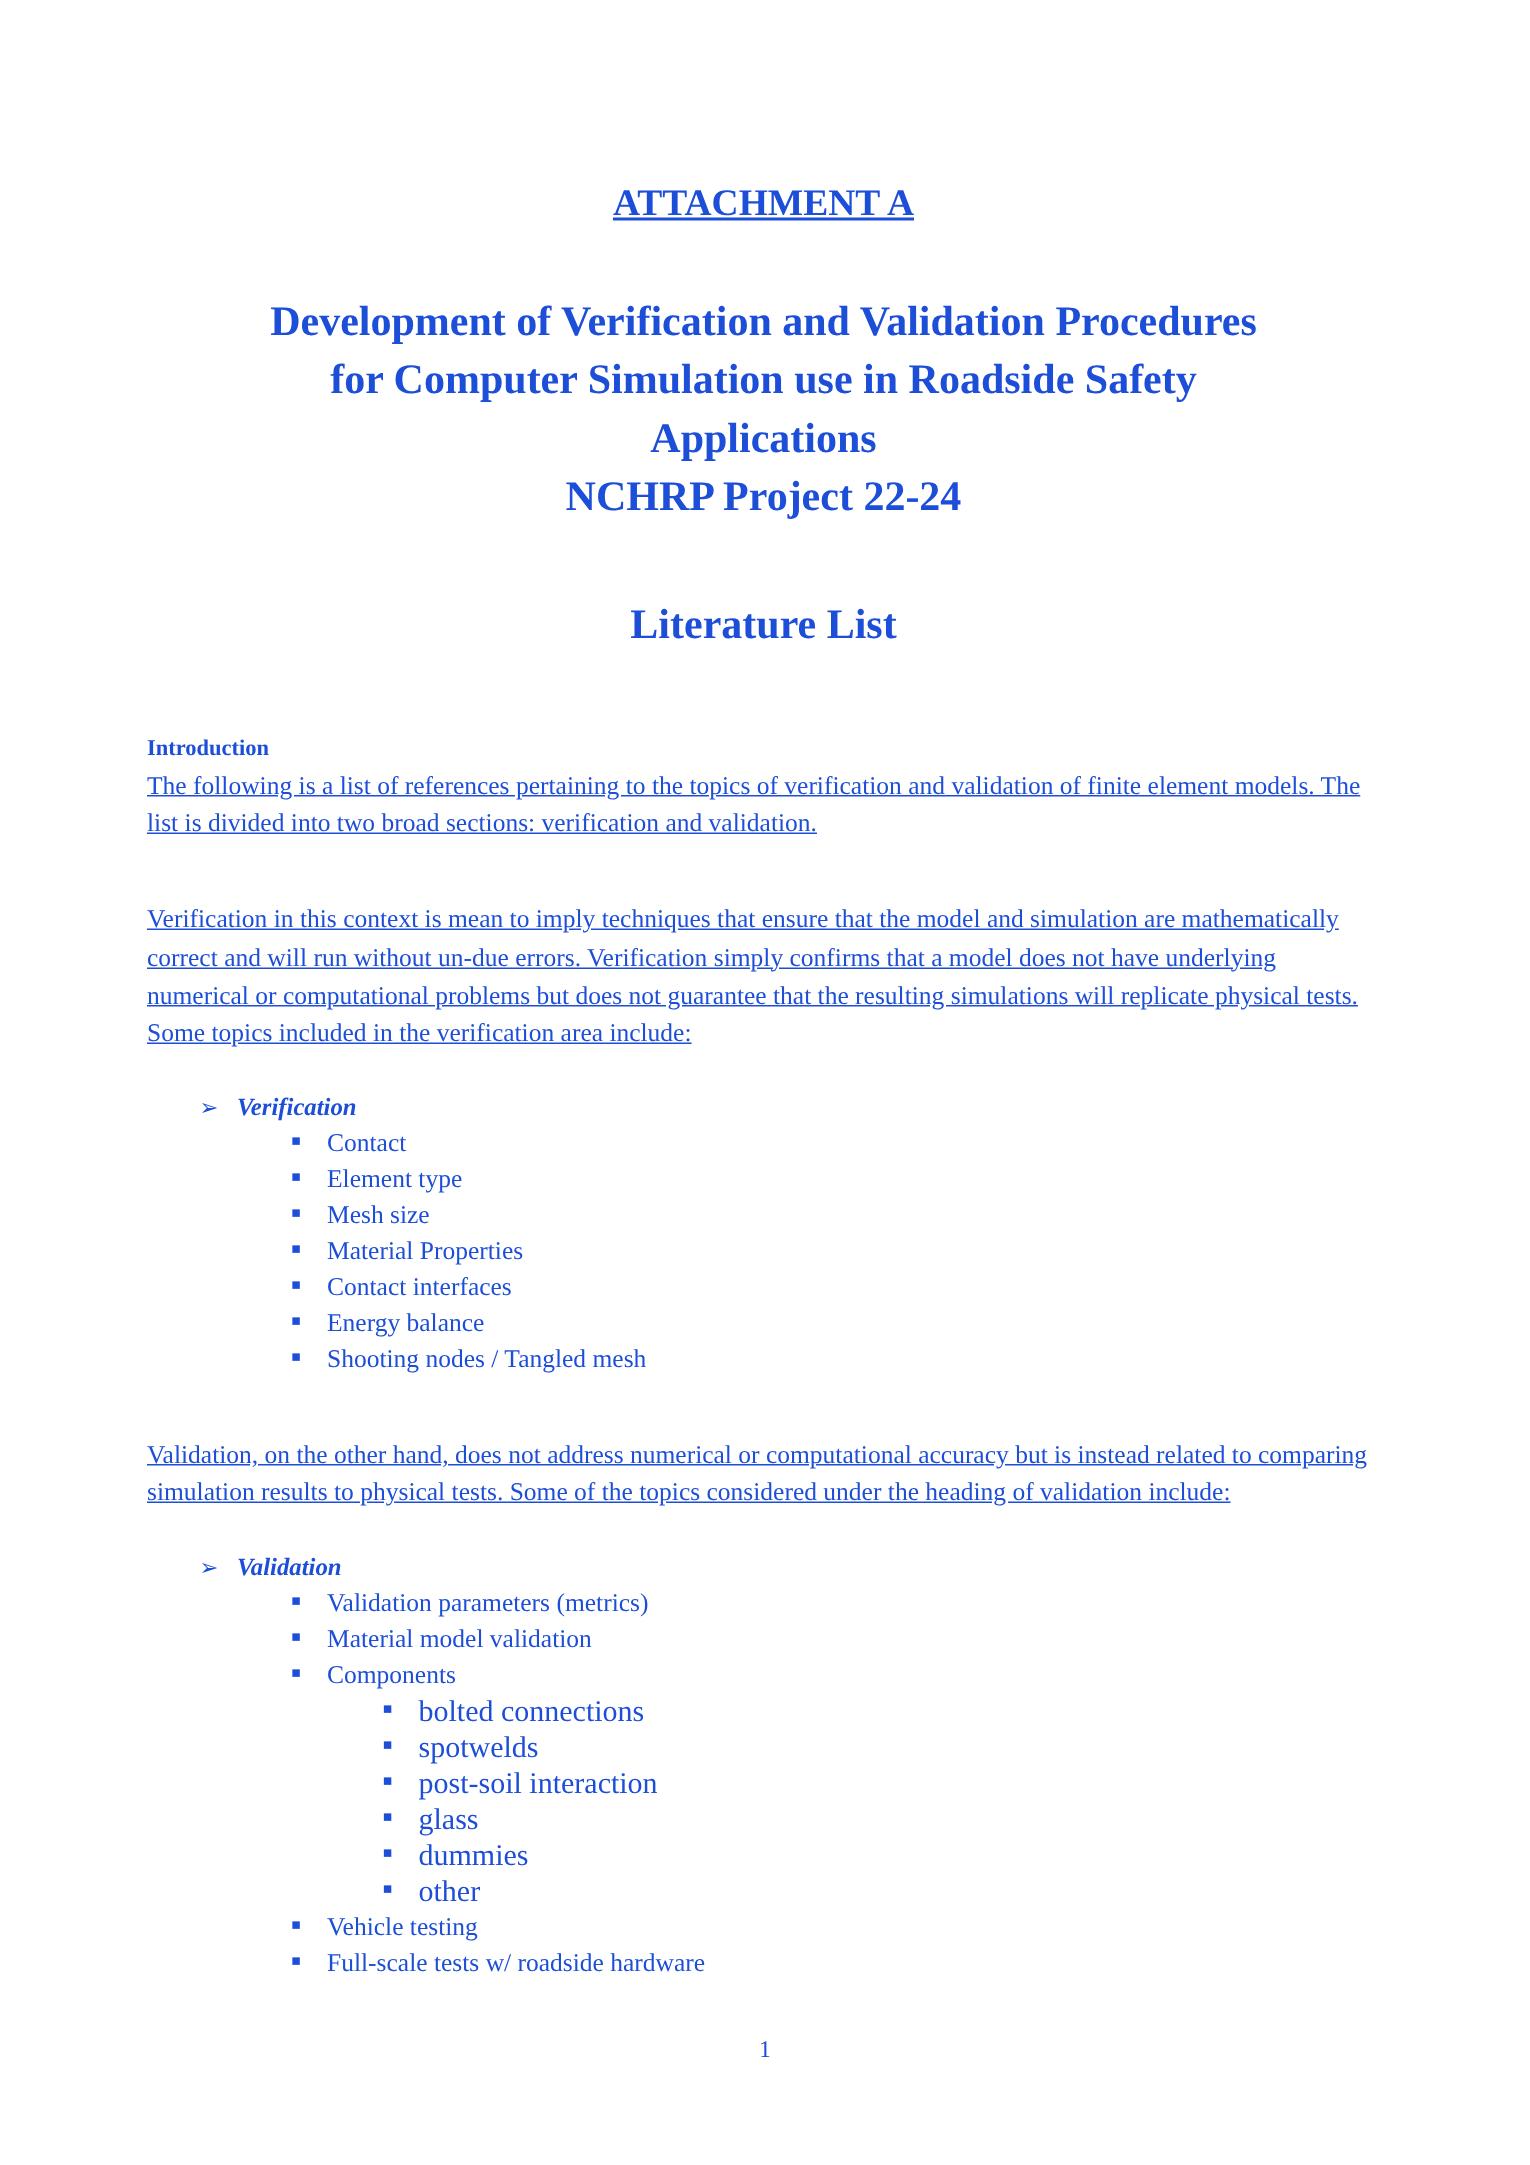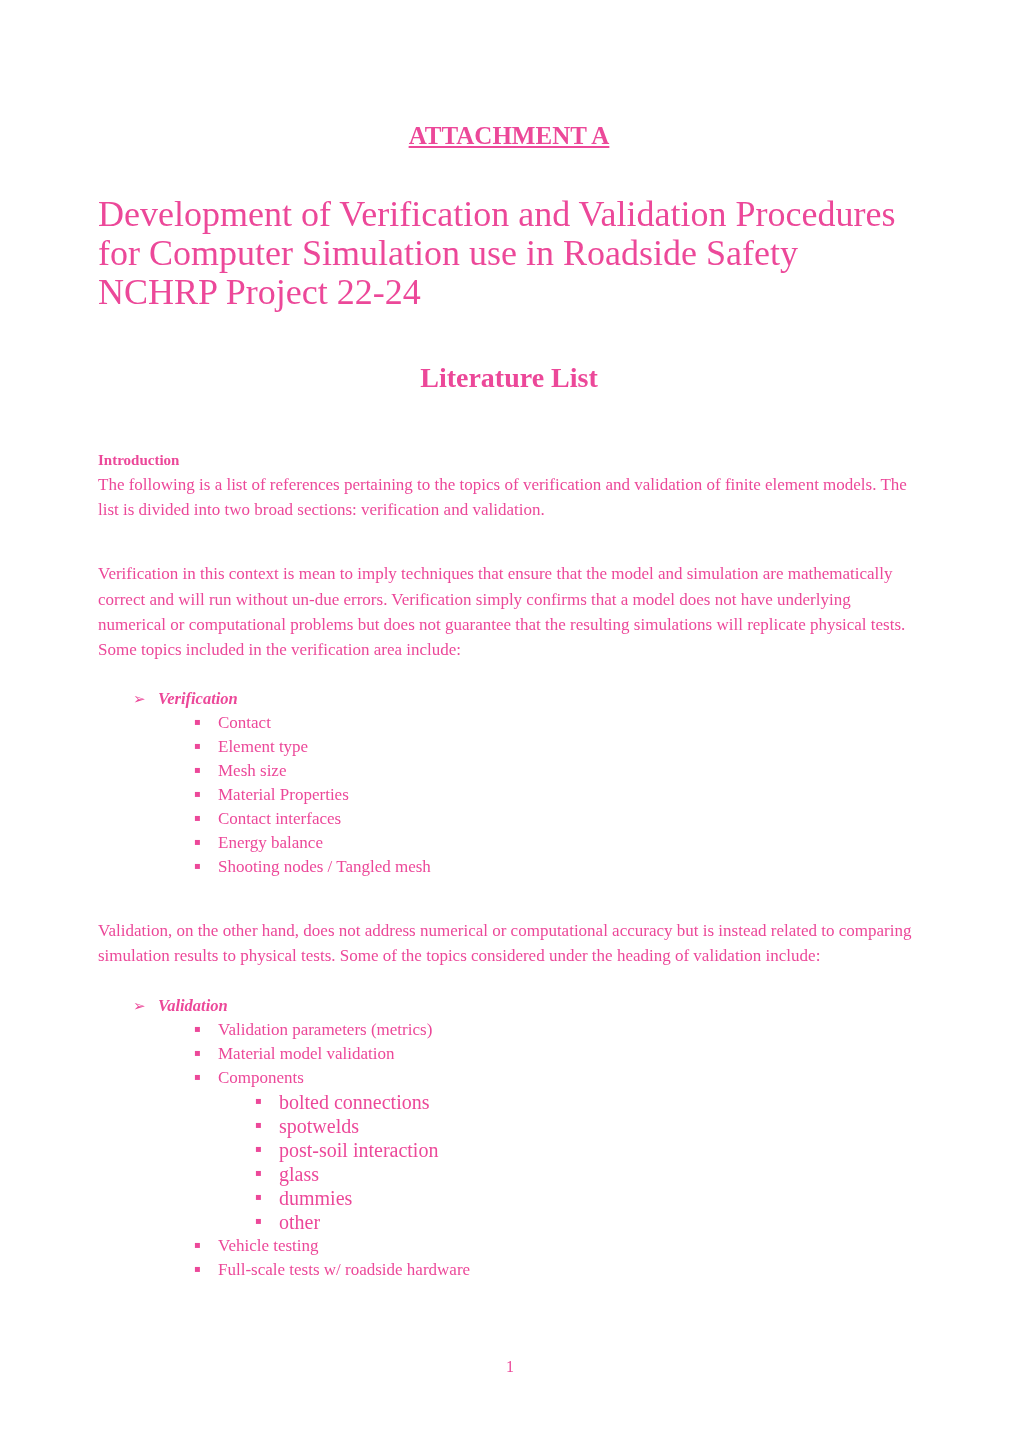--- a/index.html
+++ b/index.html
@@ -8,21 +8,21 @@
     background: #ffffff;
   }
   .page {
     position: relative;
     width: 1020px;
     height: 1443px;
     background: #ffffff;
     margin: 0 auto;
     overflow: hidden;
     font-family: "Liberation Serif", "DejaVu Serif", serif;
-    color: #ec4899;
+    color: #1d4ed8;
   }
   .content {
     position: absolute;
     left: 98px;
     top: 0;
     width: 822px;
   }
 
   
   .attachment-heading {
@@ -32,22 +32,23 @@
     line-height: 1.15;
     margin: 0;
     padding-top: 122px;
   }
   .attachment-heading span {
     text-decoration: underline;
     text-underline-offset: 2px;
   }
 
   .doc-title {
-    font-size: 36px;
-    font-weight: normal;
+    text-align: center;
+    font-size: 28px;
+    font-weight: bold;
     line-height: 39px;
     margin: 0;
     padding-top: 44px;
   }
   .doc-title .title-line {
     display: block;
   }
 
   .literature-heading {
     text-align: center;
@@ -68,20 +69,21 @@
     margin: 0;
     padding-top: 54px;
   }
 
   
   p.body {
     font-size: 17px;
     line-height: 25.2px;
     margin: 0;
     text-align: left;
+    text-decoration: underline;
   }
   p.gap-before {
     margin-top: 39px;
   }
 
   
   .list-block {
     margin: 0;
     padding: 0;
   }
@@ -169,20 +171,21 @@
 <div class="page">
   <div class="content">
 
     <h1 class="attachment-heading">
       <span>ATTACHMENT A</span>
     </h1>
 
     <h2 class="doc-title">
       <span class="title-line">Development of Verification and Validation Procedures</span>
       <span class="title-line">for Computer Simulation use in Roadside Safety</span>
+      <span class="title-line">Applications</span>
       <span class="title-line">NCHRP Project 22-24</span>
     </h2>
 
     <h2 class="literature-heading">
       <span>Literature List</span>
     </h2>
 
     <h3 class="section-heading">Introduction</h3>
 
     <p class="body">The following is a list of references pertaining to the topics of verification and validation of finite element models.  The list is divided into two broad sections: verification and validation.</p>

